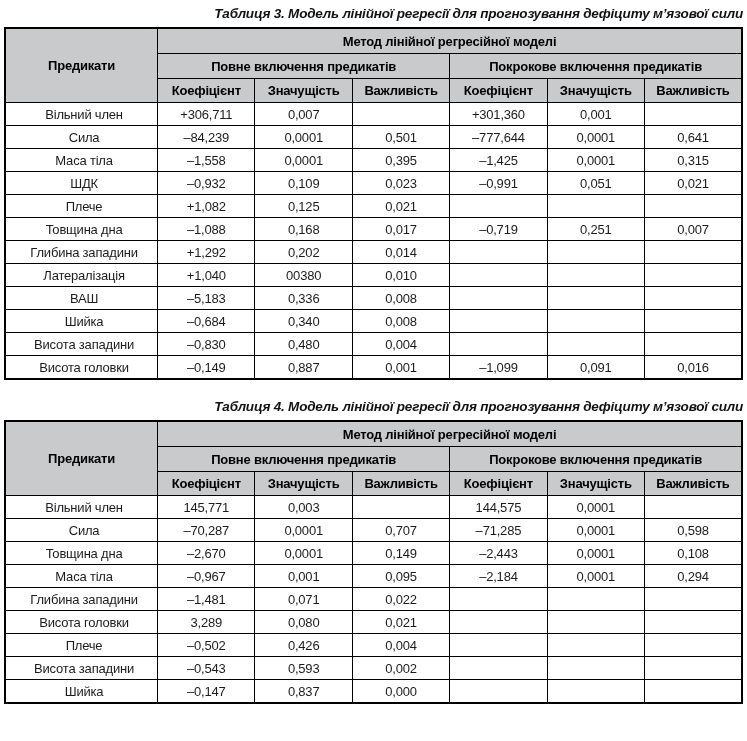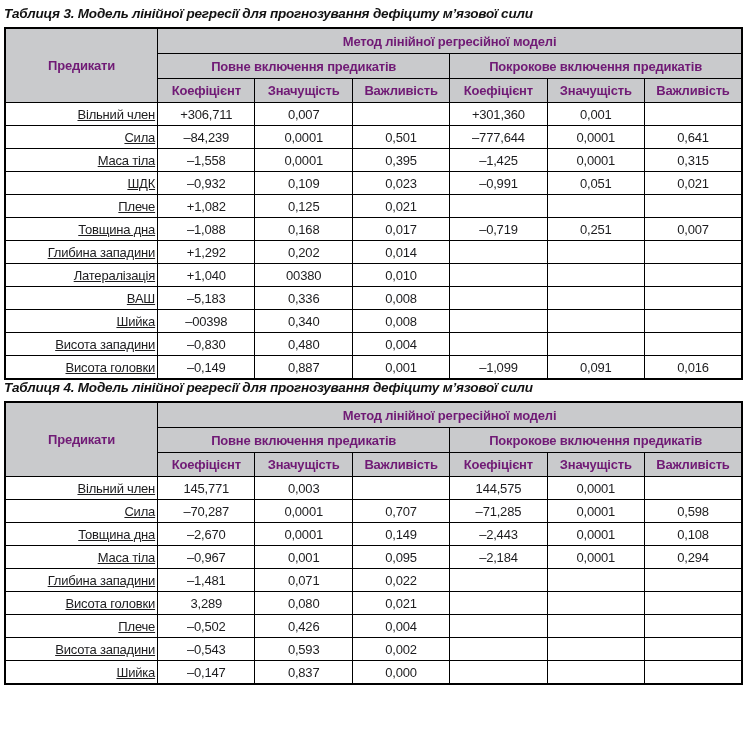--- a/index.html
+++ b/index.html
@@ -9,30 +9,30 @@
     width: 747px;
     font-family: "Liberation Sans", "DejaVu Sans", sans-serif;
     color: #1c1c1e;
   }
   .page {
     width: 747px;
     box-sizing: border-box;
     padding: 6px 4px 8px 4px;
   }
   .tbl-title {
-    text-align: left;
+    text-align: right;
     font-weight: bold;
     font-style: italic;
     font-size: 13.5px;
     line-height: 16px;
     letter-spacing: -0.2px;
     color: #121212;
   }
   .tbl-title .line2 { display: block; }
-  section.tbl-section + section.tbl-section .tbl-title { }
+  section.tbl-section + section.tbl-section .tbl-title { margin-top: 19px; }
 
   table.reg-table {
     border-collapse: collapse;
     table-layout: fixed;
     width: 739px;
     margin: 5px auto 0 auto;
     border: 2px solid #000;
   }
   col.c-pred { width: 152px; }
   col.c-num  { width: 97px; }
@@ -40,34 +40,33 @@
   .reg-table th, .reg-table td {
     border: 1px solid #000;
     font-size: 13px;
     letter-spacing: -0.2px;
     overflow: hidden;
     white-space: nowrap;
   }
   .reg-table thead th {
     background: #c9cacc;
     font-weight: bold;
-    color: #701a75;
+    color: #000000;
     text-align: center;
     height: 20px;
     padding: 2px 2px;
   }
   .reg-table thead tr.sub th { height: 19px; }
   .reg-table td {
     height: 22px;
     background: #ffffff;
   }
   .reg-table td.pred {
-    text-align: right;
+    text-align: center;
     padding: 0 2px 0 7px;
-    text-decoration: underline;
   }
   .reg-table td.num {
     text-align: center;
     padding: 0 2px;
   }
 </style>
 </head>
 <body>
 
 <div class="page">
@@ -181,21 +180,21 @@
             <td class="pred">ВАШ</td>
             <td class="num">–5,183</td>
             <td class="num">0,336</td>
             <td class="num">0,008</td>
             <td class="num"></td>
             <td class="num"></td>
             <td class="num"></td>
           </tr>
           <tr>
             <td class="pred">Шийка</td>
-            <td class="num">–00398</td>
+            <td class="num">–0,684</td>
             <td class="num">0,340</td>
             <td class="num">0,008</td>
             <td class="num"></td>
             <td class="num"></td>
             <td class="num"></td>
           </tr>
           <tr>
             <td class="pred">Висота западини</td>
             <td class="num">–0,830</td>
             <td class="num">0,480</td>

